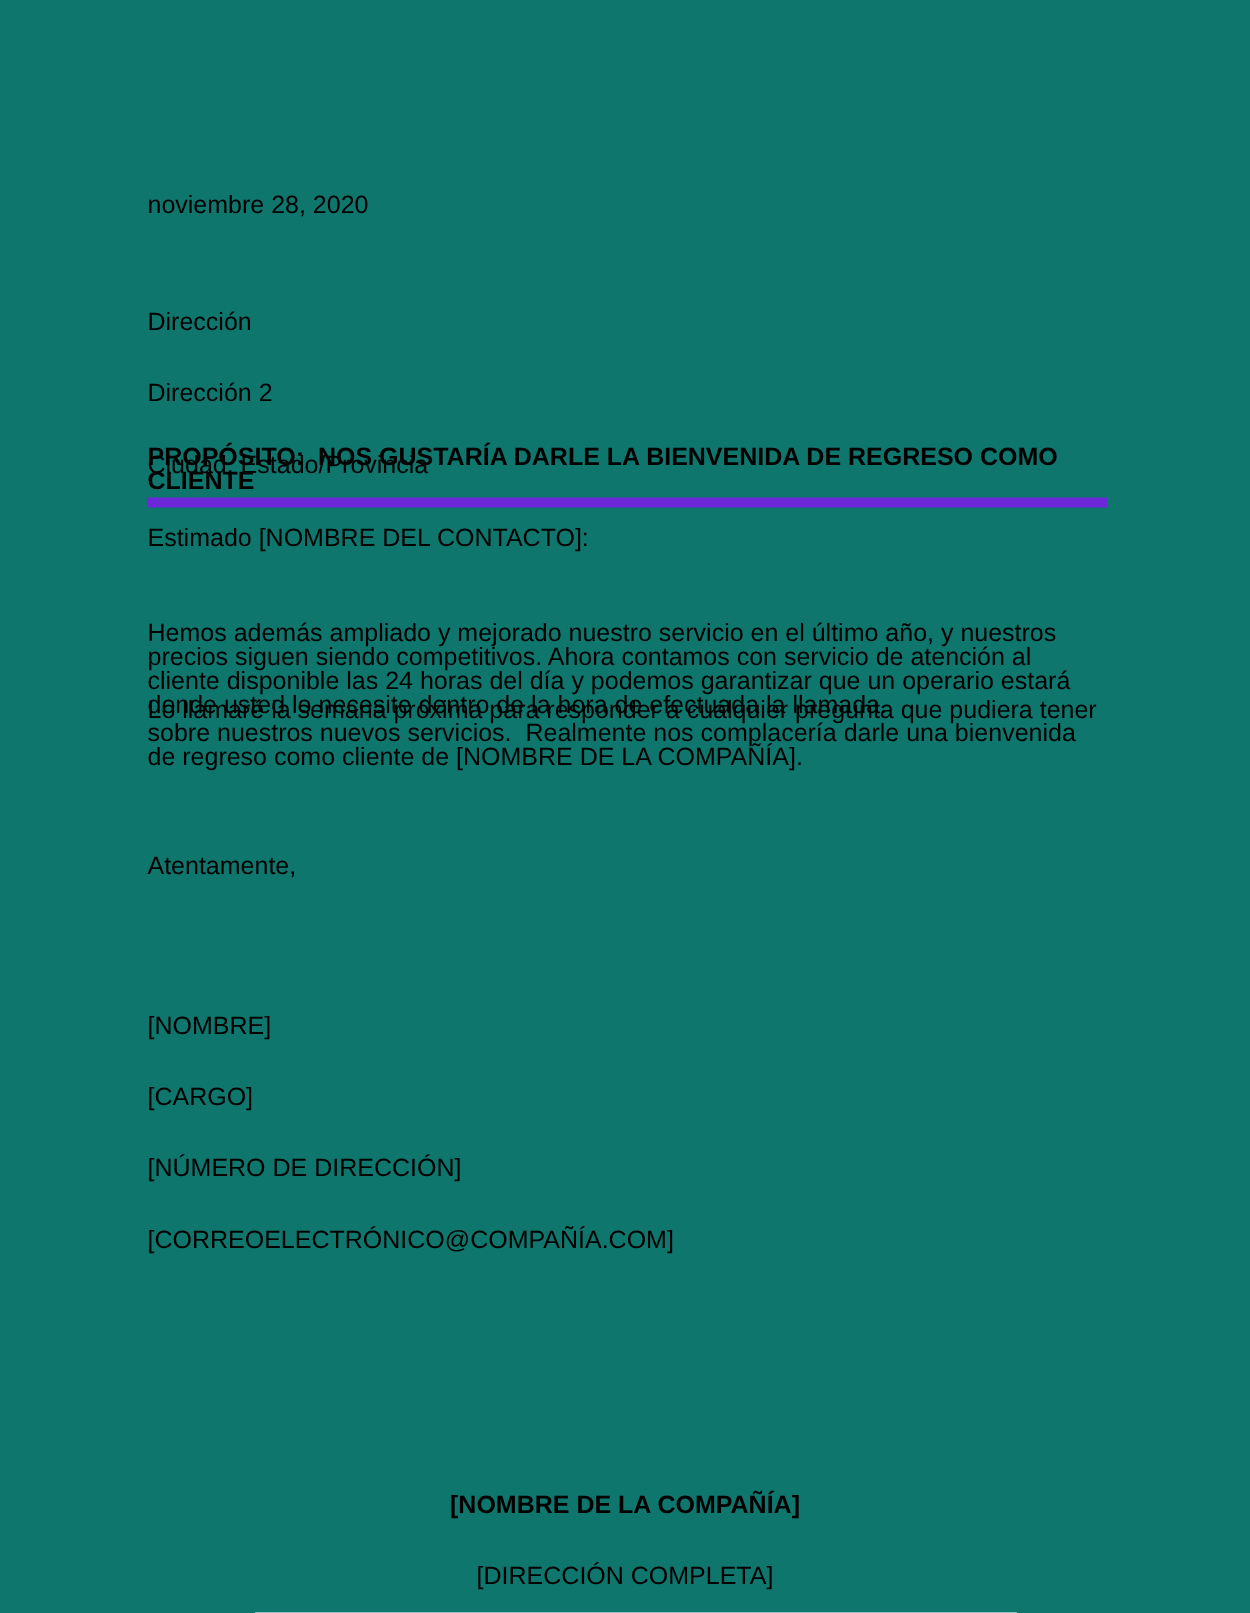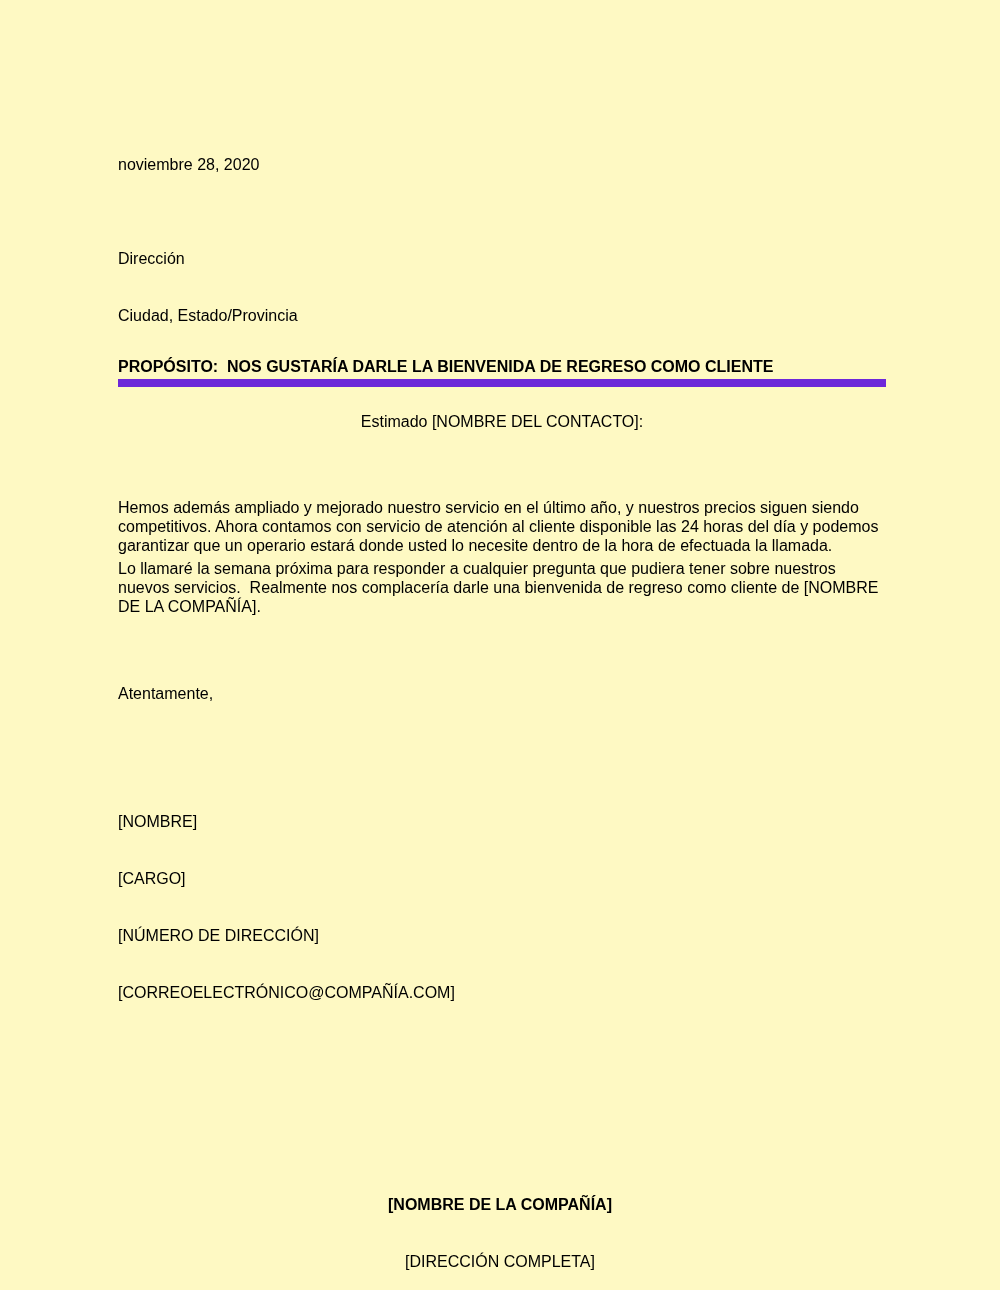--- a/index.html
+++ b/index.html
@@ -1,49 +1,50 @@
 <!DOCTYPE html>
 <html><head>
 <meta charset="utf-8">
 <style>
   * { margin: 0; padding: 0; box-sizing: border-box; }
   html, body { background: #ffffff; }
   .page {
     position: relative;
     width: 1000px;
     height: 1290px;
-    background: #fef9c3;
+    background: #0f766e;
     font-family: "Liberation Sans", "DejaVu Sans", sans-serif;
-    font-size: 16px;
+    font-size: 20px;
     line-height: 19px;
     color: #000000;
     overflow: hidden;
   }
   .abs { position: absolute; left: 118px; width: 768px; white-space: pre-wrap; }
   .date      { top: 155px; }
   .recipient { top: 211px; }
   .subject   { top: 357px; font-weight: bold; padding-bottom: 3px; border-bottom: 8px solid #6d28d9; }
-  .greeting  { top: 412px; text-align: center; }
+  .greeting  { top: 422px; }
   .p1        { top: 440px; }
   .p2        { top: 498px; }
   .p3        { top: 559px; }
   .closing   { top: 684px; }
   .signature { top: 774px; }
   .footer    { top: 1157px; left: 0; width: 1000px; text-align: center; }
   .footer .company { font-weight: bold; }
 </style>
 </head>
 <body>
 
 <div class="page">
 
   <div class="abs date">noviembre 28, 2020</div>
 
   <div class="abs recipient">
     <div>Dirección</div>
+    <div>Dirección 2</div>
     <div>Ciudad, Estado/Provincia</div>
   </div>
 
   <div class="abs subject">PROPÓSITO:  NOS GUSTARÍA DARLE LA BIENVENIDA DE REGRESO COMO CLIENTE</div>
 
   <div class="abs greeting">Estimado [NOMBRE DEL CONTACTO]:</div>
 
 
   <div class="abs p2">Hemos además ampliado y mejorado nuestro servicio en el último año, y nuestros precios siguen siendo competitivos. Ahora contamos con servicio de atención al cliente disponible las 24 horas del día y podemos garantizar que un operario estará donde usted lo necesite dentro de la hora de efectuada la llamada.</div>
 

